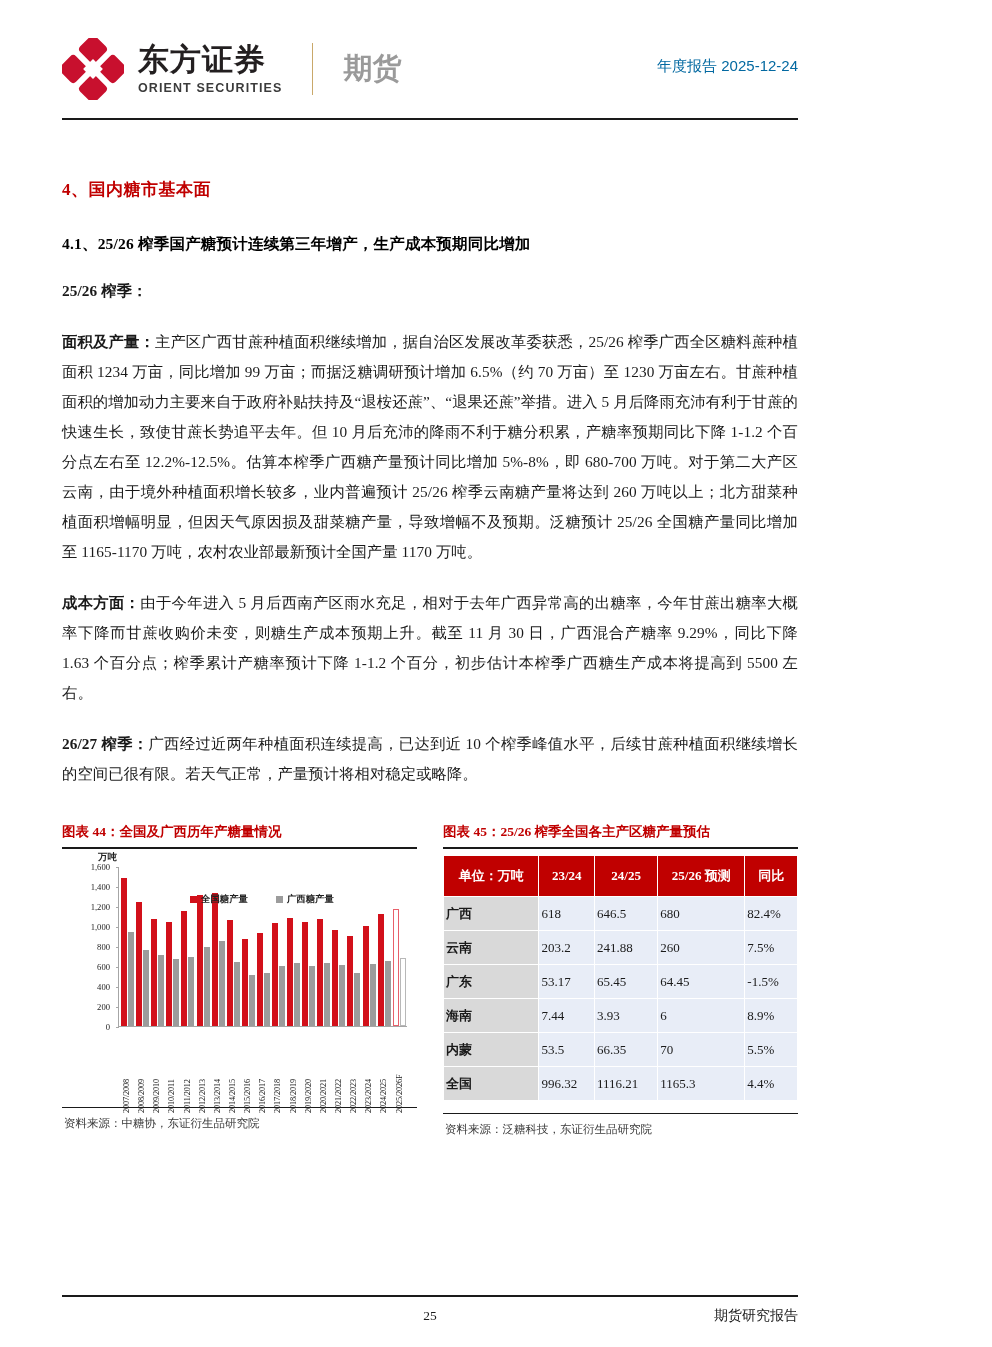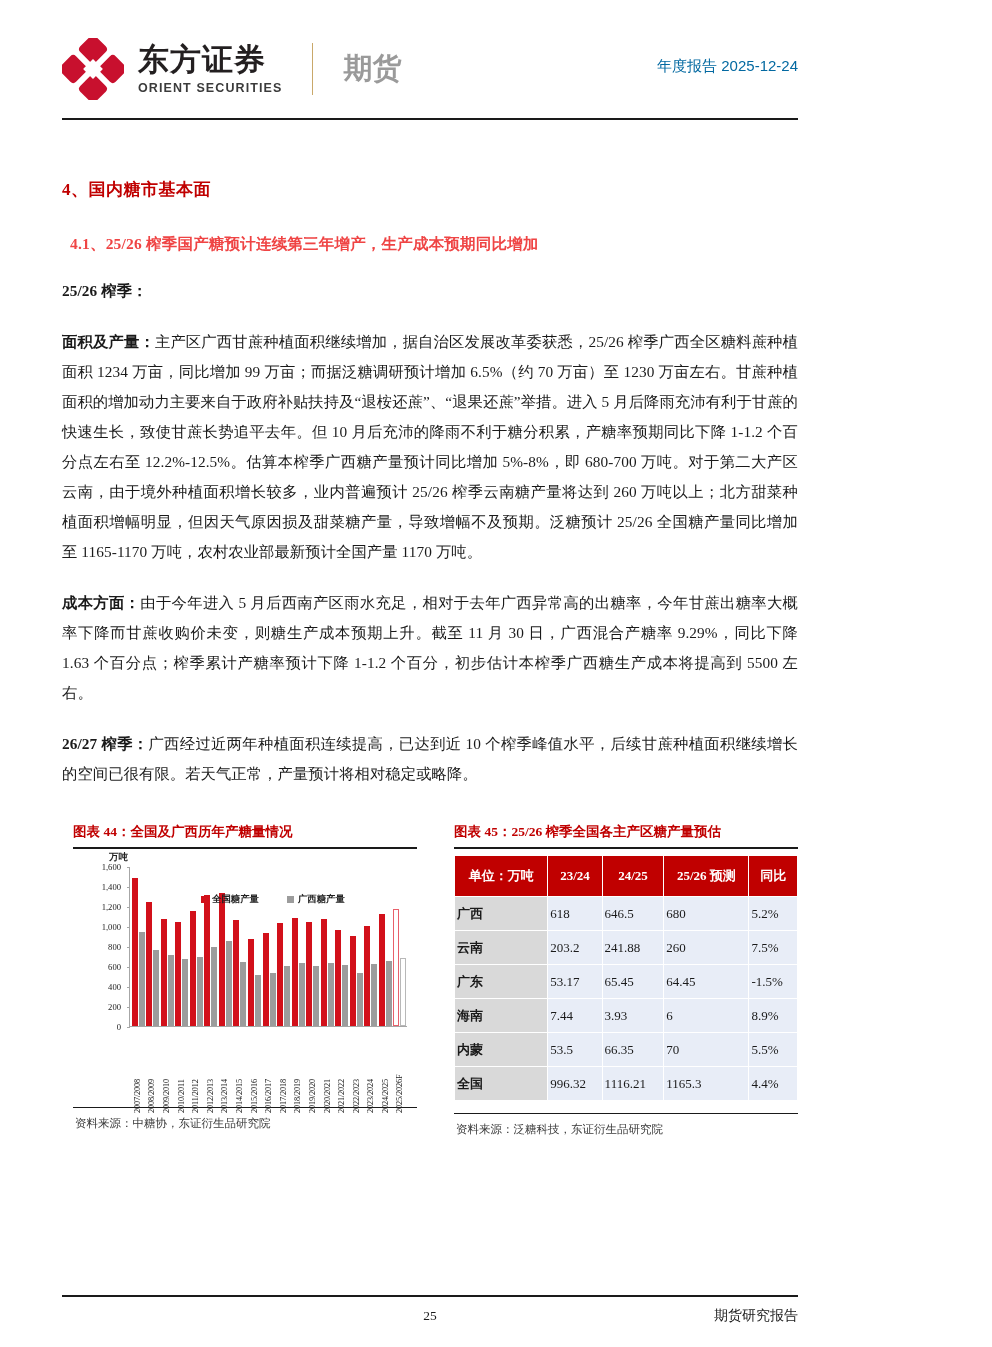--- a/index.html
+++ b/index.html
@@ -90,24 +90,24 @@
 
   
   .h1 {
     color: #c00000;
     font-weight: 700;
     font-size: 17px;
     margin: 58px 0 0 0;
     letter-spacing: 0.5px;
   }
   .h2 {
-    color: #ef4444;
+    color: #000000;
     font-weight: 700;
     font-size: 15.5px;
-    margin: 33px 0 0 8px;
+    margin: 33px 0 0 0;
     letter-spacing: 0.2px;
   }
 
   
   p.body {
     font-size: 15.3px;
     line-height: 30px;
     text-align: justify;
     margin: 21px 0 0 0;
     letter-spacing: 0.1px;
@@ -118,21 +118,20 @@
 
   
   .figures {
     display: flex;
     gap: 26px;
     margin-top: 34px;
   }
   .fig-col {
     flex: 1 1 0;
     min-width: 0;
-    margin-left: 11px;
   }
   .fig-title {
     color: #c00000;
     font-weight: 700;
     font-size: 13.5px;
     margin-bottom: 6px;
   }
   .fig-rule {
     height: 2px;
     background: #1a1a1a;
@@ -589,21 +588,21 @@
                 <th>25/26 预测</th>
                 <th>同比</th>
               </tr>
           </thead>
           <tbody id="tbody">
               <tr>
                 <td class="rowhead">广西</td>
                 <td>618</td>
                 <td>646.5</td>
                 <td>680</td>
-                <td>5.2%</td>
+                <td>82.4%</td>
               </tr>
               <tr>
                 <td class="rowhead">云南</td>
                 <td>203.2</td>
                 <td>241.88</td>
                 <td>260</td>
                 <td>7.5%</td>
               </tr>
               <tr>
                 <td class="rowhead">广东</td>

